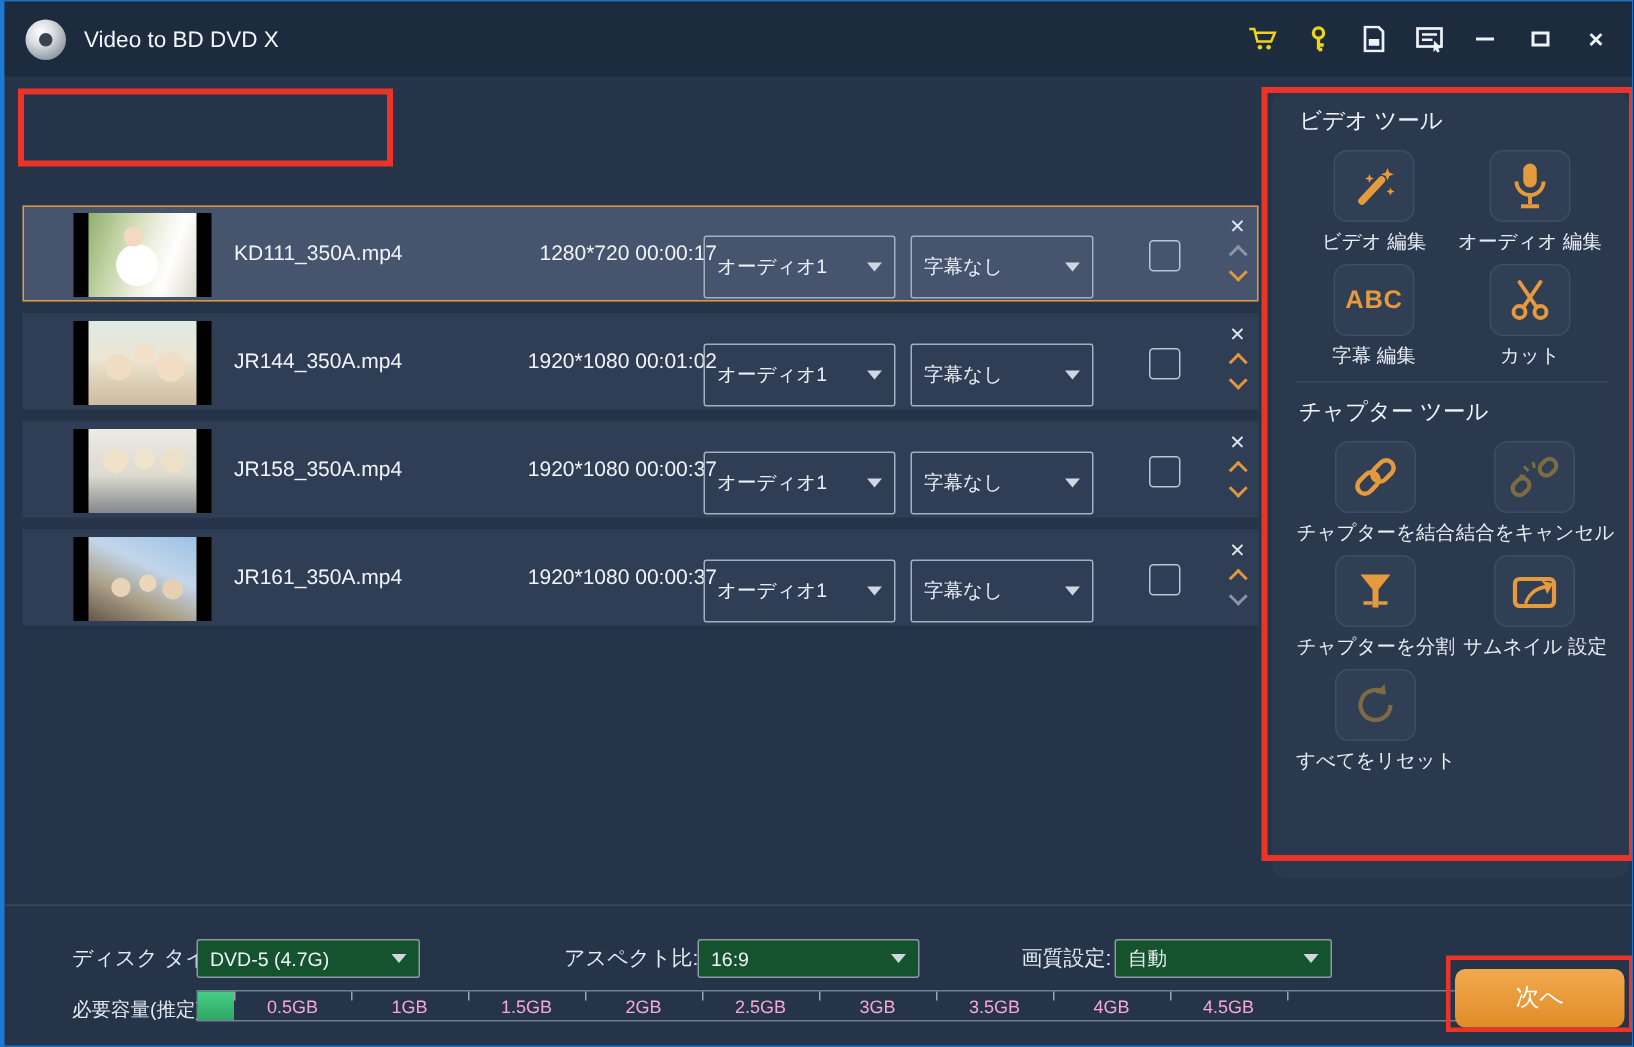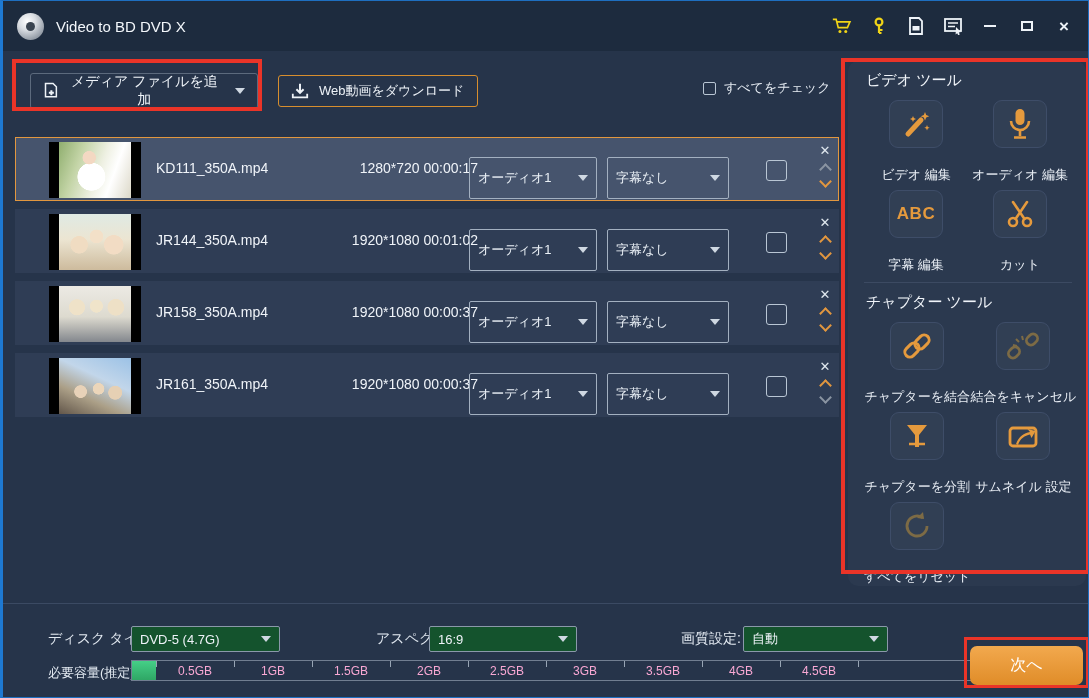--- a/index.html
+++ b/index.html
@@ -71,21 +71,21 @@
   .rowctl{position:absolute;left:797px;top:6px;width:24px;display:flex;flex-direction:column;align-items:center;gap:5px;}
   .rx{font-size:13px;font-weight:bold;color:#dfe7ee;line-height:1;cursor:pointer;}
   .chev{width:9px;height:9px;border-left:2px solid #e2973f;border-top:2px solid #e2973f;cursor:pointer;}
   .chev.up{transform:rotate(45deg);margin-top:3px;}
   .chev.down{transform:rotate(225deg);margin-top:-2px;}
   .chev.dim{border-color:#8a94a2;}
   
   .panel{position:absolute;left:845px;top:60px;width:238px;height:525px;background:#2b394f;border-radius:10px;padding:8px 14px 0 16px;}
   .panel h3{margin:2px 0 10px 2px;font-size:15px;font-weight:normal;color:#f0f4f9;}
   .tool-grid{display:grid;grid-template-columns:1fr 1fr;row-gap:6px;margin-bottom:8px;}
-  .tool{display:flex;flex-direction:column;align-items:center;gap:18px;cursor:pointer;}
+  .tool{display:flex;flex-direction:column;align-items:center;gap:4px;cursor:pointer;}
   .tool-ico{width:54px;height:48px;border:1px solid #3e4d68;border-radius:9px;background:rgba(255,255,255,0.03);
     display:flex;align-items:center;justify-content:center;color:#e59a3d;}
   .tool.dim .tool-ico{color:#7d6b45;}
   .tool-label{font-size:13px;color:#e9eef5;white-space:nowrap;}
   .panel-div{height:1px;background:#3c4a62;margin:6px 0 10px 0;}
   
   .bottombar{position:absolute;left:0;top:602px;right:0;bottom:0;border-top:1px solid #3b4a63;}
   .blabel{position:absolute;font-size:14px;color:#e3eaf2;white-space:nowrap;}
   .bsel{position:absolute;height:26px;border:1px solid #8b98aa;border-radius:2px;background:#14532d;
     display:flex;align-items:center;padding:0 8px;font-size:13px;color:#eef3f8;cursor:pointer;}
@@ -139,41 +139,20 @@
       <div class="tb-btn">
           <div class="win-min"></div>
         </div>
       <div class="tb-btn">
           <div class="win-max"></div>
         </div>
       <div class="tb-btn win-close">×</div>
     </div>
   </div>
 
-  <div class="toolbar">
-    <button class="btn-add">
-      <svg width="18" height="18" viewBox="0 0 20 20" class="ico-white">
-        <path d="M3 1 h9 l4 4 v12 h-13 z" fill="none" stroke="currentColor" stroke-width="1.8"></path>
-        <path d="M10 9 v6 M7 12 h6" stroke="currentColor" stroke-width="2.4"></path>
-      </svg>
-      <span>メディア ファイルを追加</span>
-      <span class="caret"></span>
-    </button>
-    <button class="btn-download">
-      <svg width="18" height="18" viewBox="0 0 20 20" class="ico-white">
-        <path d="M10 2 v9 M6 8 l4 4 4-4" fill="none" stroke="currentColor" stroke-width="2.2"></path>
-        <path d="M2 13 v4 h16 v-4" fill="none" stroke="currentColor" stroke-width="2"></path>
-      </svg>
-      <span>Web動画をダウンロード</span>
-    </button>
-    <label class="checkall">
-      <span class="cb"></span>
-      <span>すべてをチェック</span>
-    </label>
-  </div>
 
   <div class="file-list" id="file-list">
     <div class="row selected">
       <div class="thumb">
           <div class="pic pic-0"></div>
         </div>
       <div class="fname">KD111_350A.mp4</div>
       <div class="fmeta">
         <span class="res">1280*720</span> <span class="dur">00:00:17</span>
       </div>
@@ -360,21 +339,21 @@
     </div>
   </div>
 
   <div class="bottombar">
     <div class="blabel" style="left:45px;top:26px;">ディスク タイプ:</div>
     <div class="bsel" style="left:128px;top:22px;width:149px;">
       <span>DVD-5 (4.7G)</span>
       <span class="caret"></span>
     </div>
     <div class="blabel" style="left:373px;top:26px;">アスペクト比:</div>
-    <div class="bsel" style="left:426px;top:22px;width:148px;align-items:center;">
+    <div class="bsel" style="left:462px;top:22px;width:148px;align-items:center;">
       <span>16:9</span>
       <span class="caret"></span>
     </div>
     <div class="blabel" style="left:678px;top:26px;">画質設定:</div>
     <div class="bsel" style="left:740px;top:22px;width:145px;">
       <span>自動</span>
       <span class="caret"></span>
     </div>
 
     <div class="blabel" style="left:45px;top:60px;font-size:13px;">必要容量(推定):</div>

